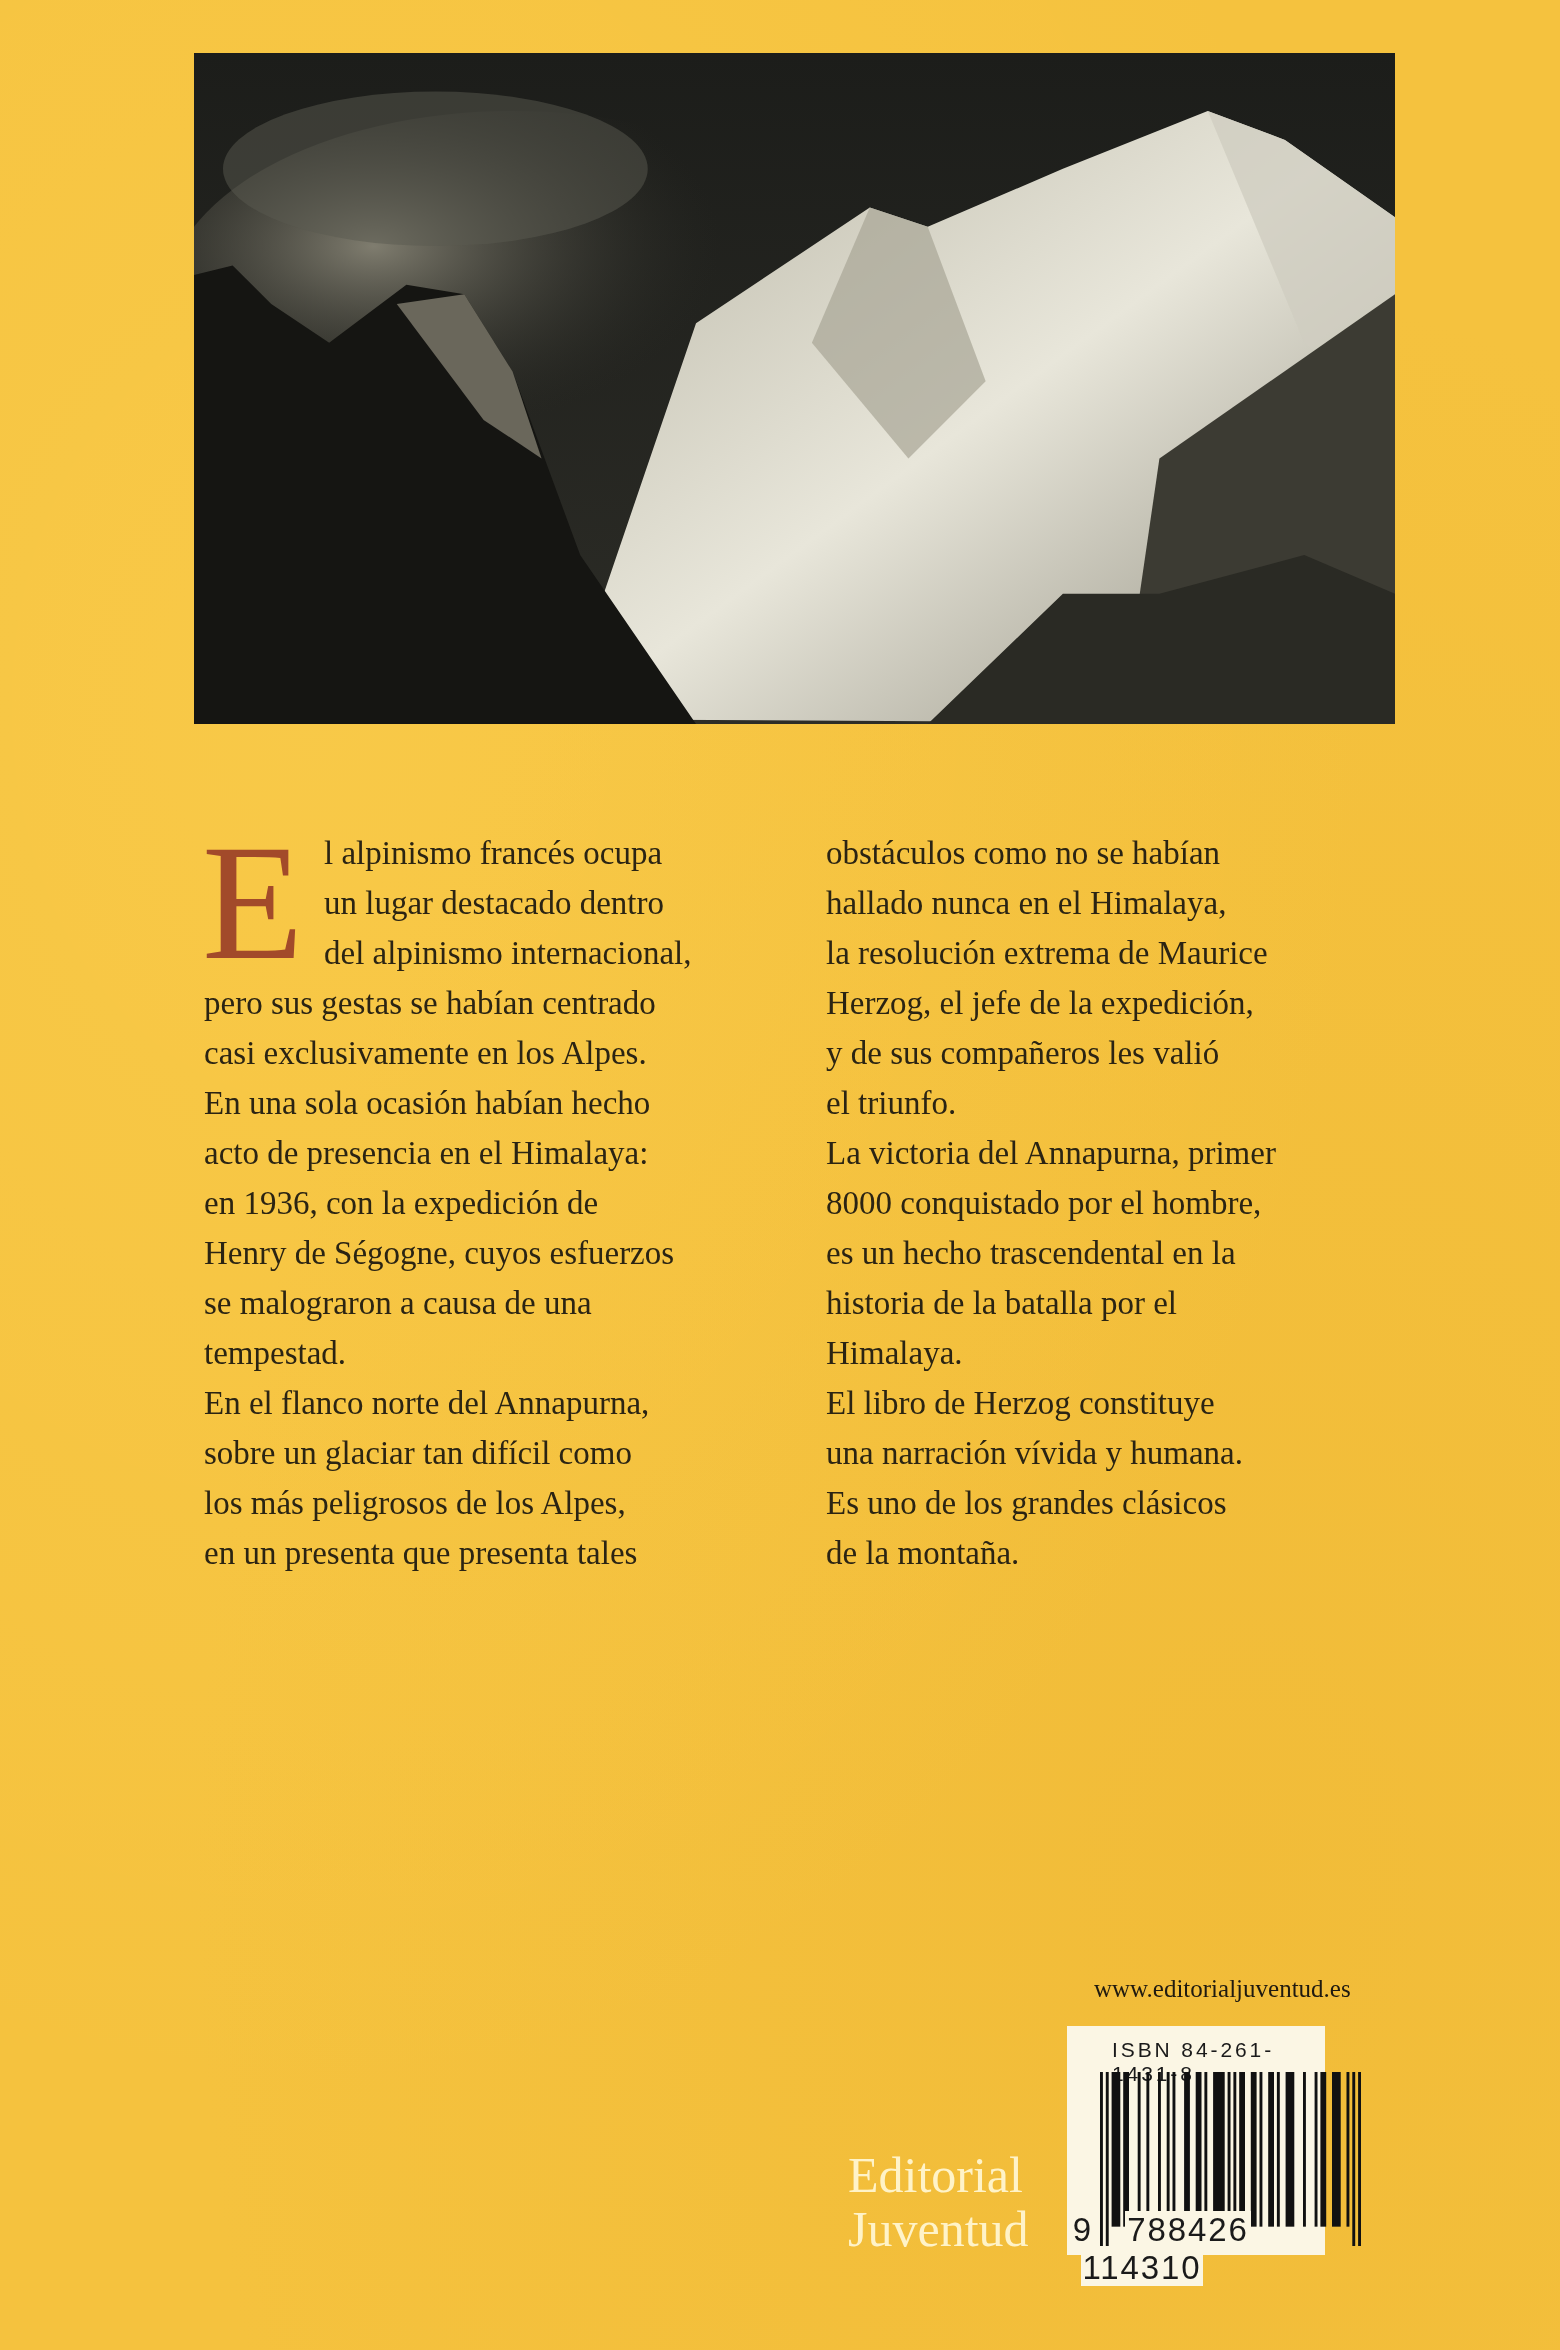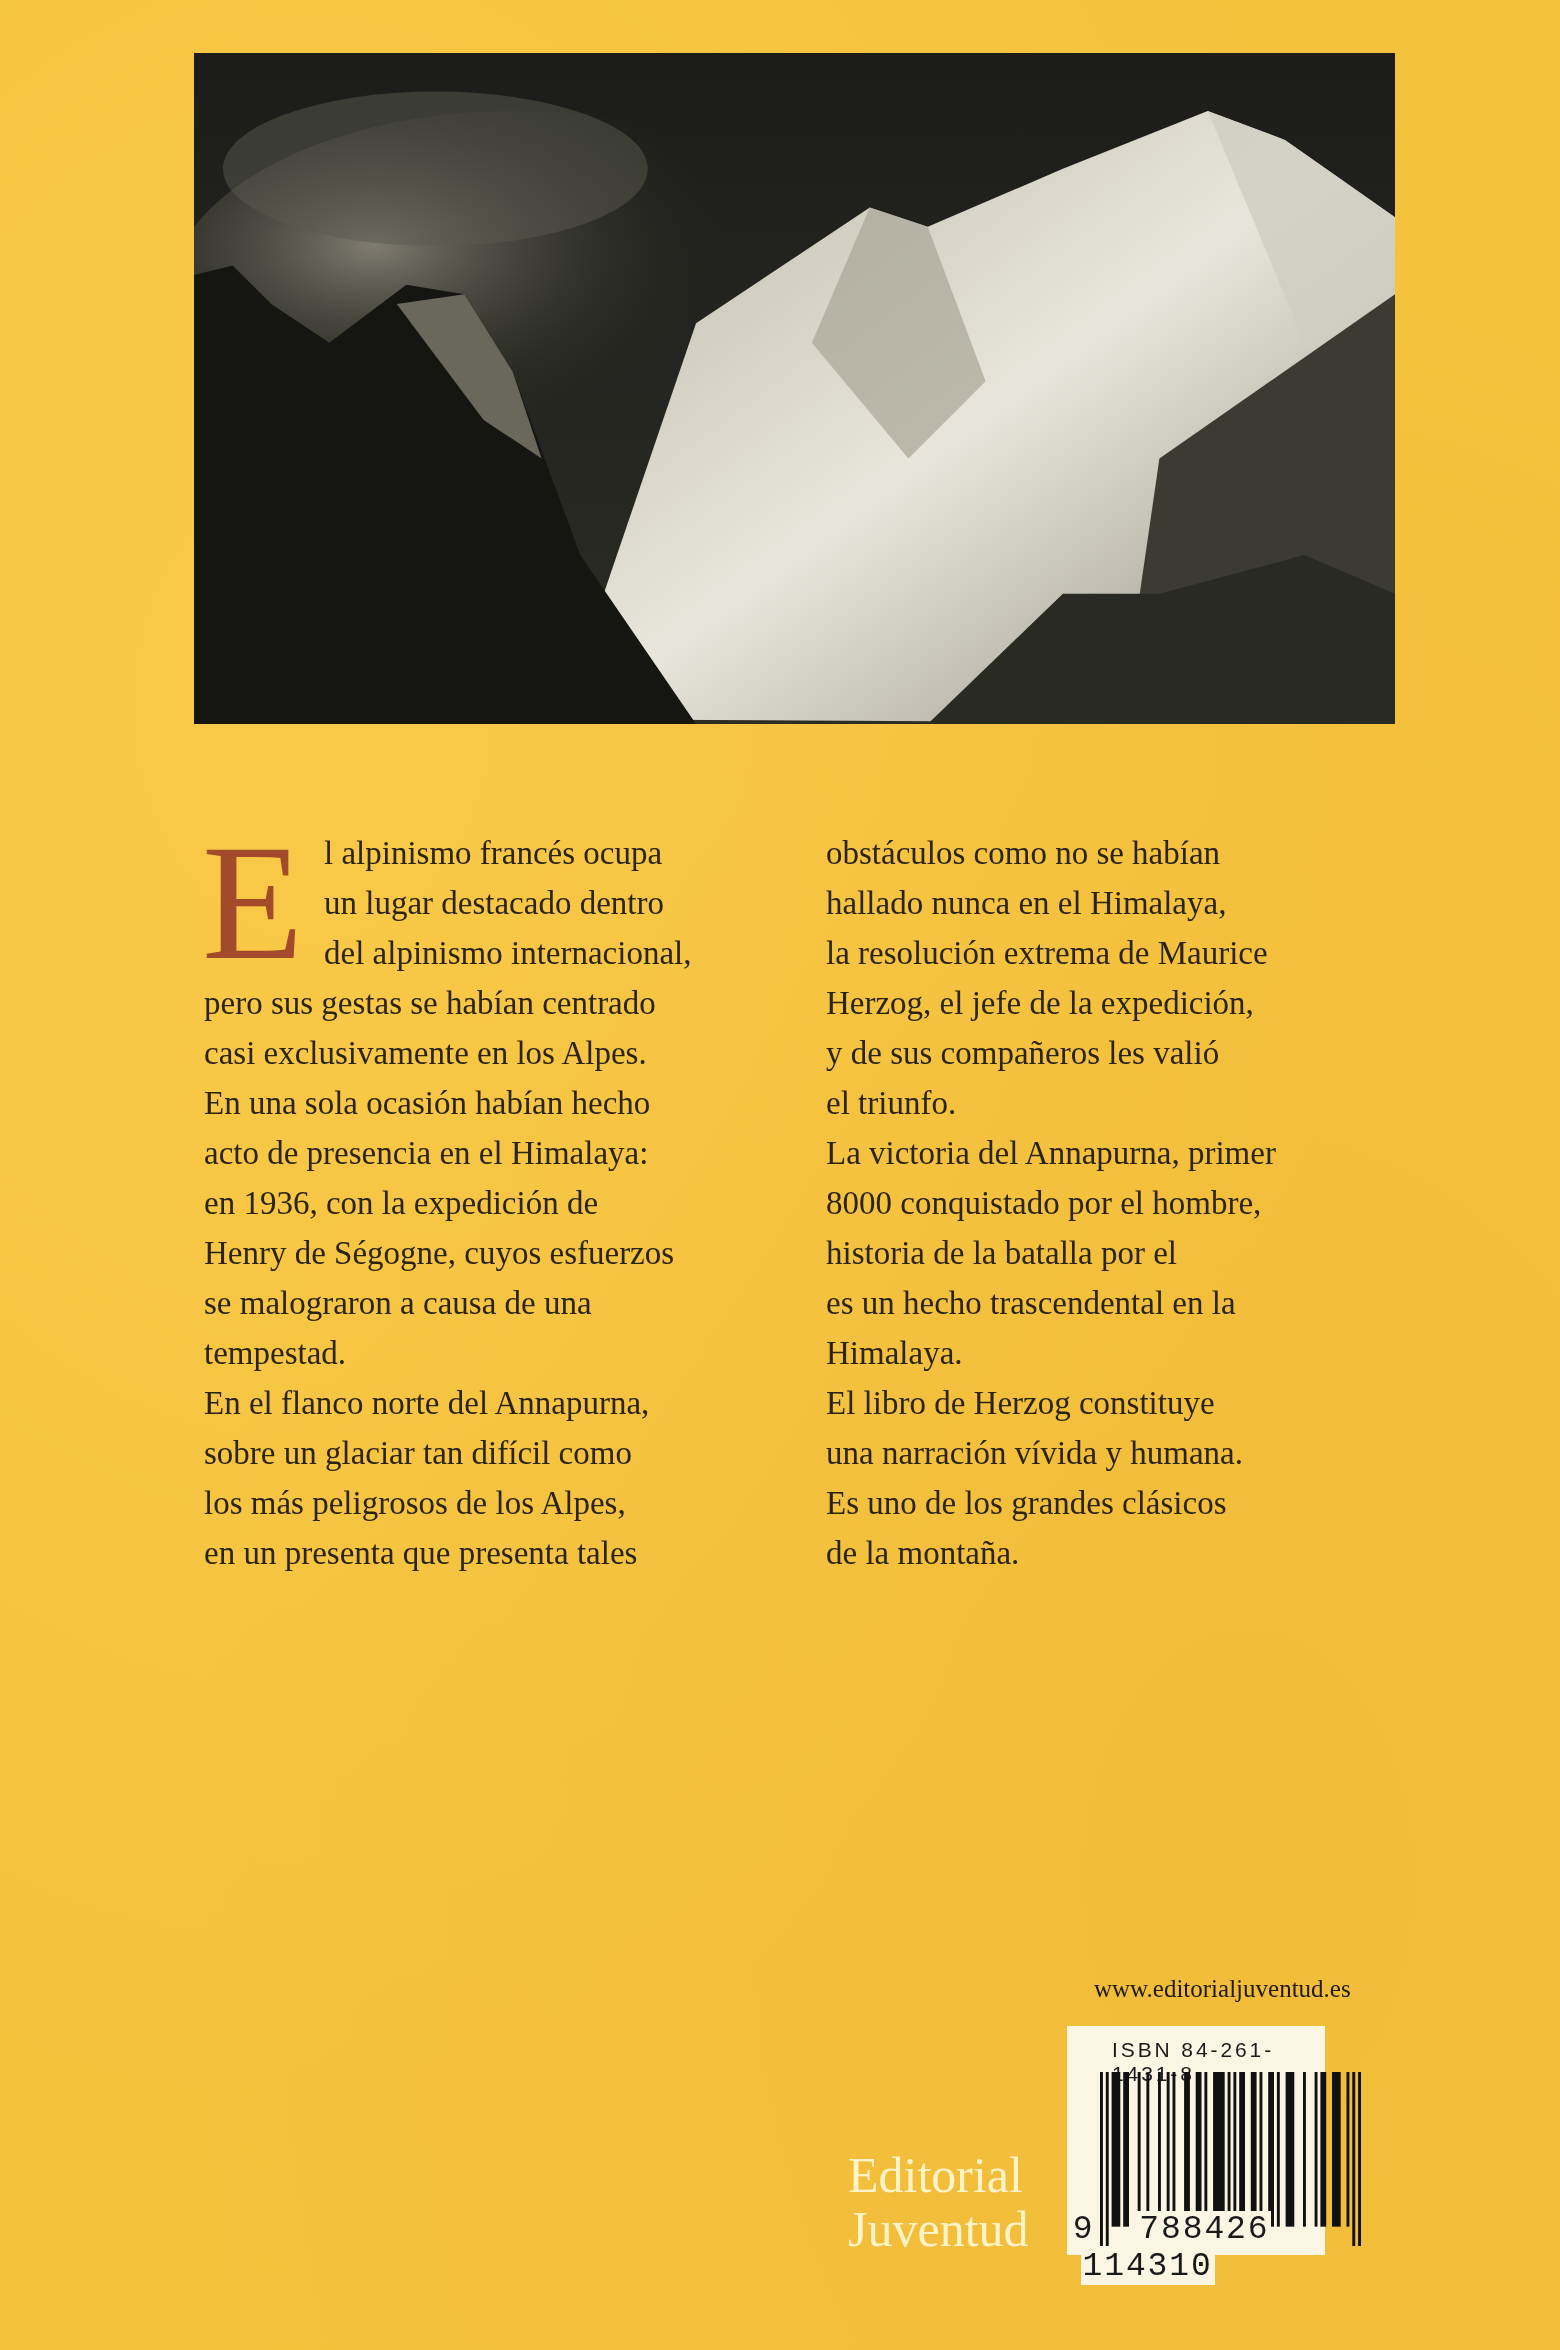--- a/index.html
+++ b/index.html
@@ -36,21 +36,21 @@
   }
   .barcode-box {
     position:absolute; left:1067px; top:2026px; width:258px; height:229px; background:#fbf6e4;
   }
   .isbn {
     position:absolute; left:45px; top:11.6px; font-family:"Liberation Sans", sans-serif;
     font-size:21px; letter-spacing:2.9px; color:#1a1a1a;
   }
   .bars { position:absolute; left:33px; top:46px; width:261px; height:174px; }
   .ean {
-    position:absolute; left:3.9px; top:185px; width:307px; font-family:Liberation Mono, monospace;
+    position:absolute; left:3.9px; top:185px; width:307px; font-family:Liberation Sans, sans-serif;
     font-size:33px; color:#1a1a1a; letter-spacing:1.9px;
   }
   .ean span { background:#fbf6e4; padding:0 1.9px; }
   .publisher {
     position:absolute; left:823px; top:2148px; font-family:"Liberation Serif", serif;
     font-size:50px; line-height:54px; color:#fff3c8;margin-left:25px;
   }
 </style>
 </head>
 <body>
@@ -106,22 +106,22 @@
 
 <div class="col col-right">
   <span class="line">obstáculos como no se habían</span>
   <span class="line">hallado nunca en el Himalaya,</span>
   <span class="line">la resolución extrema de Maurice</span>
   <span class="line">Herzog, el jefe de la expedición,</span>
   <span class="line">y de sus compañeros les valió</span>
   <span class="line">el triunfo.</span>
   <span class="line">La victoria del Annapurna, primer</span>
   <span class="line">8000 conquistado por el hombre,</span>
+  <span class="line">es un hecho trascendental en la</span>
   <span class="line">historia de la batalla por el</span>
-  <span class="line">es un hecho trascendental en la</span>
   <span class="line">Himalaya.</span>
   <span class="line">El libro de Herzog constituye</span>
   <span class="line">una narración vívida y humana.</span>
   <span class="line">Es uno de los grandes clásicos</span>
   <span class="line">de la montaña.</span>
 </div>
 
 <div class="url">www.editorialjuventud.es</div>
 
 <div class="barcode-box">

